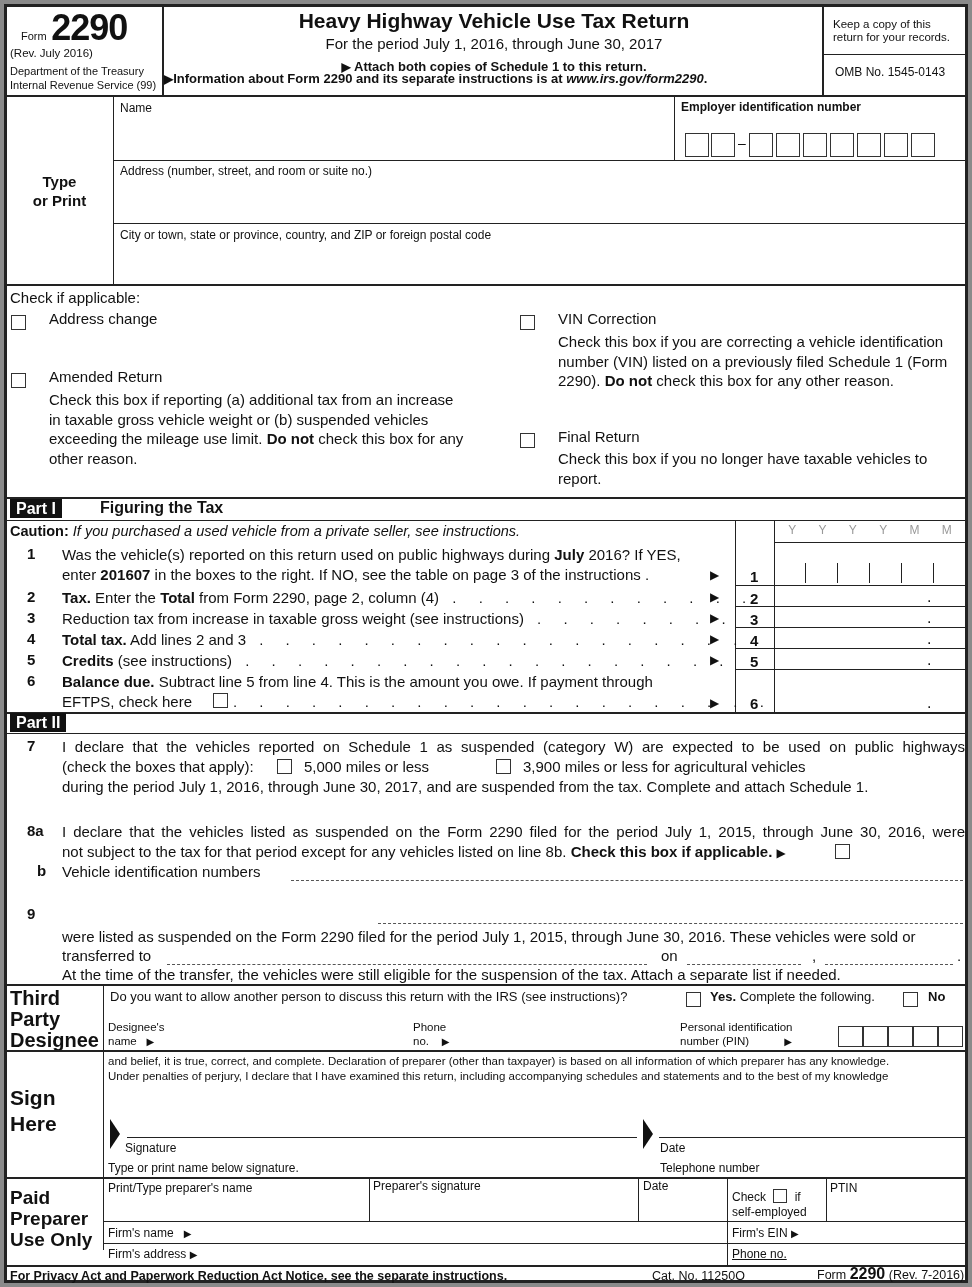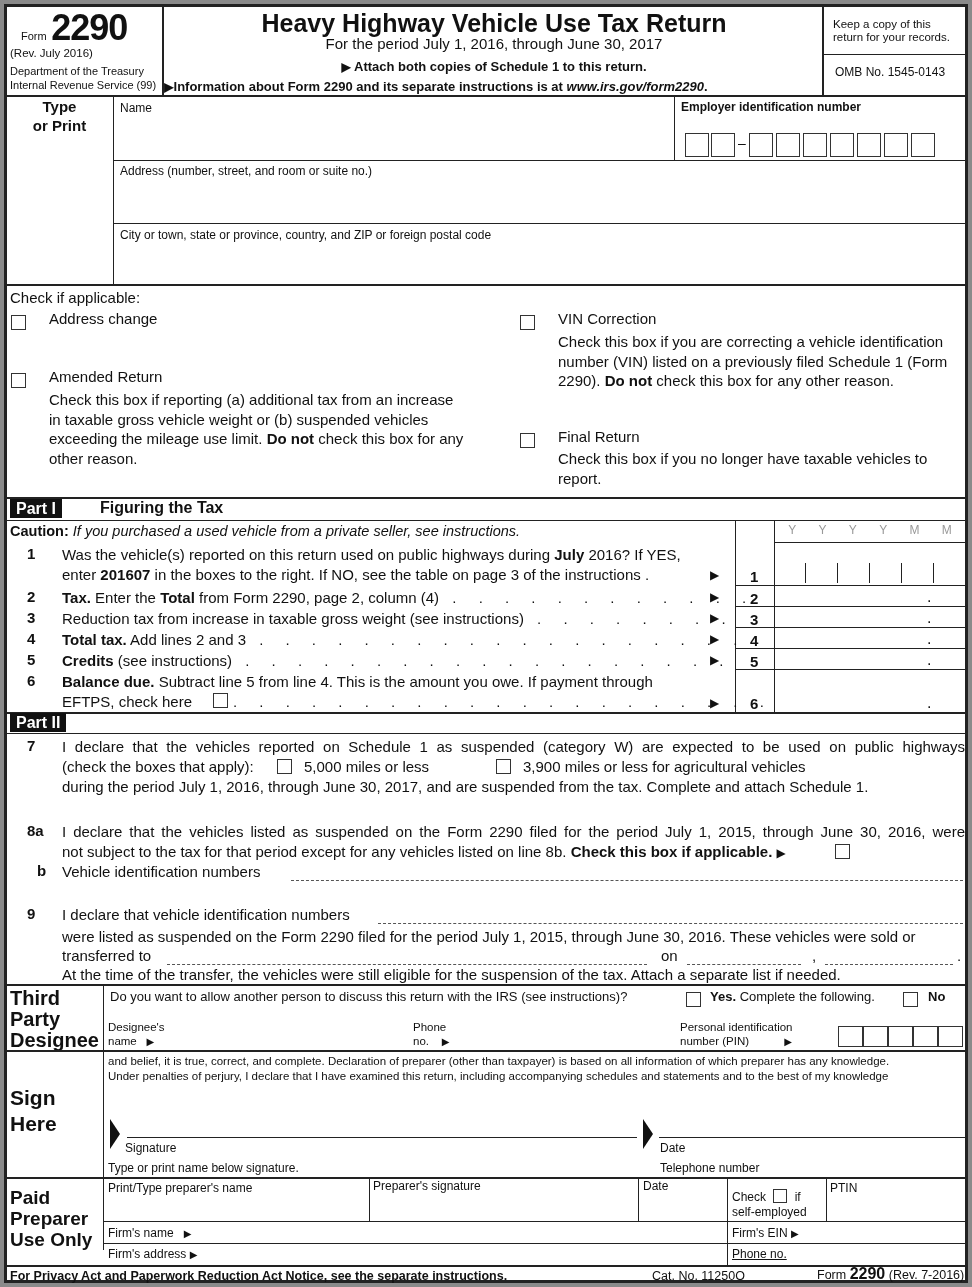--- a/index.html
+++ b/index.html
@@ -38,37 +38,37 @@
 
   <div class="abs" style="left:14px;top:6px;">
     <span style="font-size:11px;">Form</span>
     <span style="font-size:36px;font-weight:bold;letter-spacing:-1px;line-height:30px;">2290</span>
   </div>
   <div class="abs small" style="left:3px;top:40px;">(Rev. July 2016)</div>
   <div class="abs small" style="left:3px;top:58px;font-size:11px;">Department of the Treasury</div>
   <div class="abs small" style="left:3px;top:72px;font-size:11px;">Internal Revenue Service (99)</div>
   <div class="vline thick" style="left:155px;top:0;height:88px;"></div>
 
-  <div class="abs" style="left:157px;top:2px;width:660px;text-align:center;font-size:25px;font-weight:bold;">Heavy Highway Vehicle Use Tax Return</div>
+  <div class="abs" style="left:157px;top:2px;width:660px;text-align:center;font-size:21px;font-weight:bold;">Heavy Highway Vehicle Use Tax Return</div>
   <div class="abs" style="left:157px;top:28px;width:660px;text-align:center;font-size:15px;">For the period July 1, 2016, through June 30, 2017</div>
   <div class="abs" style="left:157px;top:52px;width:660px;text-align:center;font-size:13px;font-weight:bold;">
     <span class="arrow">▶ </span><span>Attach both copies of Schedule 1 to this return.</span>
   </div>
-  <div class="abs" style="left:157px;top:72px;width:544px;text-align:center;font-size:13px;font-weight:bold;">
+  <div class="abs" style="left:157px;top:64px;width:544px;text-align:left;font-size:13px;font-weight:bold;">
     <span class="arrow">▶</span><span>Information about Form 2290 and its separate instructions is at </span><span class="i">www.irs.gov/form2290</span><span>.</span>
   </div>
 
   <div class="vline thick" style="left:815px;top:0;height:88px;"></div>
   <div class="abs" style="left:826px;top:11px;width:130px;font-size:11.5px;line-height:13px;">Keep a copy of this return for your records.</div>
   <div class="hline" style="left:815px;top:47px;width:146px;"></div>
   <div class="abs" style="left:828px;top:58px;font-size:12px;">OMB No. 1545-0143</div>
 
   <div class="hline thick" style="left:0;top:88px;width:958px;"></div>
 
-  <div class="abs" style="left:0;top:90px;width:105px;height:187px;display:flex;flex-direction:column;justify-content:flex-start;align-items:center;font-weight:bold;font-size:15px;line-height:19px;">
+  <div class="abs" style="left:0;top:90px;width:105px;height:187px;display:flex;flex-direction:column;justify-content:center;align-items:center;font-weight:bold;font-size:15px;line-height:19px;">
     <span>Type</span>
     <span>or Print</span>
   </div>
   <div class="vline" style="left:106px;top:90px;height:187px;"></div>
 
   <div class="abs lbl" style="left:113px;top:94px;">Name</div>
   <input class="field" style="left: 112px; top: 112px; width: 550px; height: 34px;" value="">
   <div class="vline" style="left:667px;top:90px;height:63px;"></div>
   <div class="abs lbl b" style="left:674px;top:93px;">Employer identification number</div>
   <div>
@@ -237,21 +237,20 @@
     <span class="arrow">▶</span>
   </div>
   <div class="cb" style="left:828px;top:837px;"></div>
 
   <div class="num" style="left:30px;top:855px;">b</div>
   <div class="abs txt" style="left:55px;top:855px;">Vehicle identification numbers</div>
   <input class="field" style="left: 284px; top: 855px; width: 672px; height: 18px;" value="">
   <div class="dashed" style="left:284px;top:873px;width:672px;"></div>
 
   <div class="num" style="left:20px;top:898px;">9</div>
-  <div class="abs txt" style="left:55px;top:898px;">I declare that vehicle identification numbers</div>
   <input class="field" style="left: 371px; top: 898px; width: 585px; height: 18px;" value="">
   <div class="dashed" style="left:371px;top:916px;width:585px;"></div>
   <div class="abs txt" style="left:55px;top:920px;width:903px;">were listed as suspended on the Form 2290 filed for the period July 1, 2015, through June 30, 2016. These vehicles were sold or</div>
   <div class="abs txt" style="left:55px;top:939px;">transferred to</div>
   <input class="field" style="left: 160px; top: 939px; width: 480px; height: 18px;" value="">
   <div class="dashed" style="left:160px;top:957px;width:480px;"></div>
   <div class="abs txt" style="left:654px;top:939px;">on</div>
   <input class="field" style="left: 680px; top: 939px; width: 114px; height: 18px;">
   <div class="dashed" style="left:680px;top:957px;width:114px;"></div>
   <div class="abs txt" style="left:805px;top:939px;">,</div>

